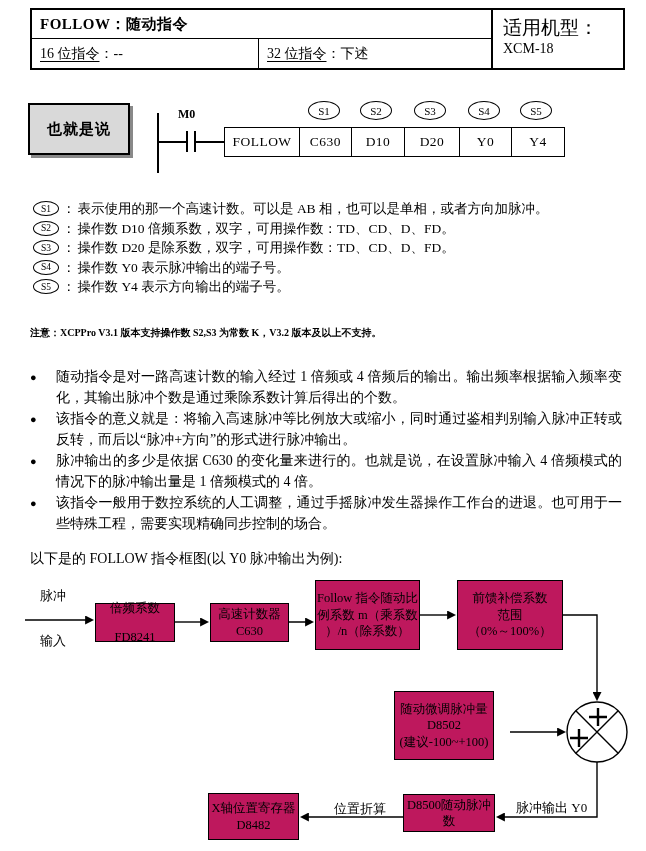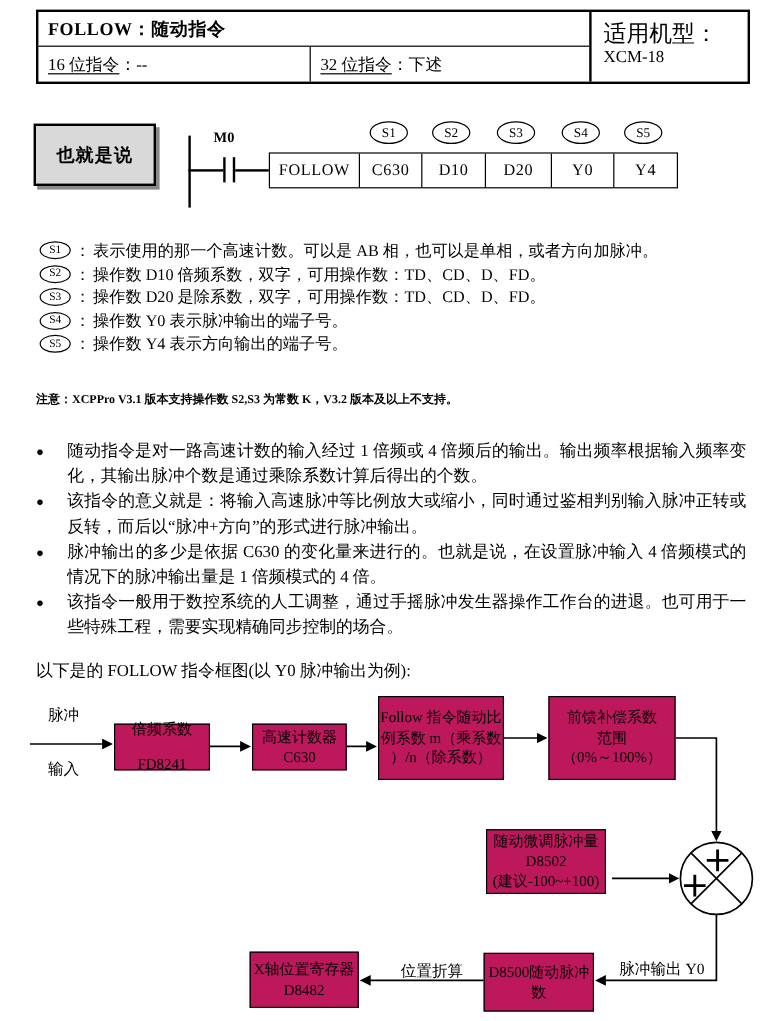--- a/index.html
+++ b/index.html
@@ -209,26 +209,26 @@
     <div class="fbox" style="left:315px;top:5px;width:105px;height:70px;">
       <div>Follow 指令随动比</div>
       <div>例系数 m（乘系数</div>
       <div>）/n（除系数）</div>
     </div>
     <div class="fbox" style="left:457px;top:5px;width:106px;height:70px;">
       <div>前馈补偿系数</div>
       <div>范围</div>
       <div>（0%～100%）</div>
     </div>
-    <div class="fbox" style="left:405px;top:116px;width:100px;height:54px;">
+    <div class="fbox" style="left:394px;top:116px;width:100px;height:69px;">
       <div>随动微调脉冲量</div>
       <div>D8502</div>
       <div>(建议-100~+100)</div>
     </div>
-    <div class="fbox" style="left:403px;top:219px;width:92px;height:49px;">
+    <div class="fbox" style="left:403px;top:219px;width:92px;height:38px;">
       <div>D8500随动脉冲</div>
       <div>数</div>
     </div>
     <div class="fbox" style="left:208px;top:218px;width:91px;height:47px;">
       <div>X轴位置寄存器</div>
       <div>D8482</div>
     </div>
 
     <div class="flabel" style="left:516px;top:224px;">脉冲输出 Y0</div>
     <div class="flabel" style="left:334px;top:225px;">位置折算</div>

